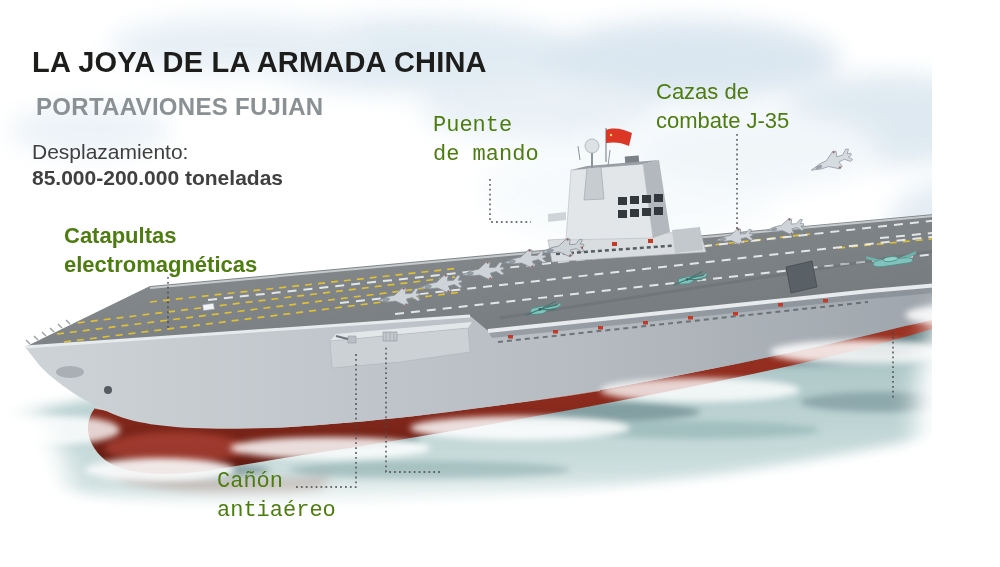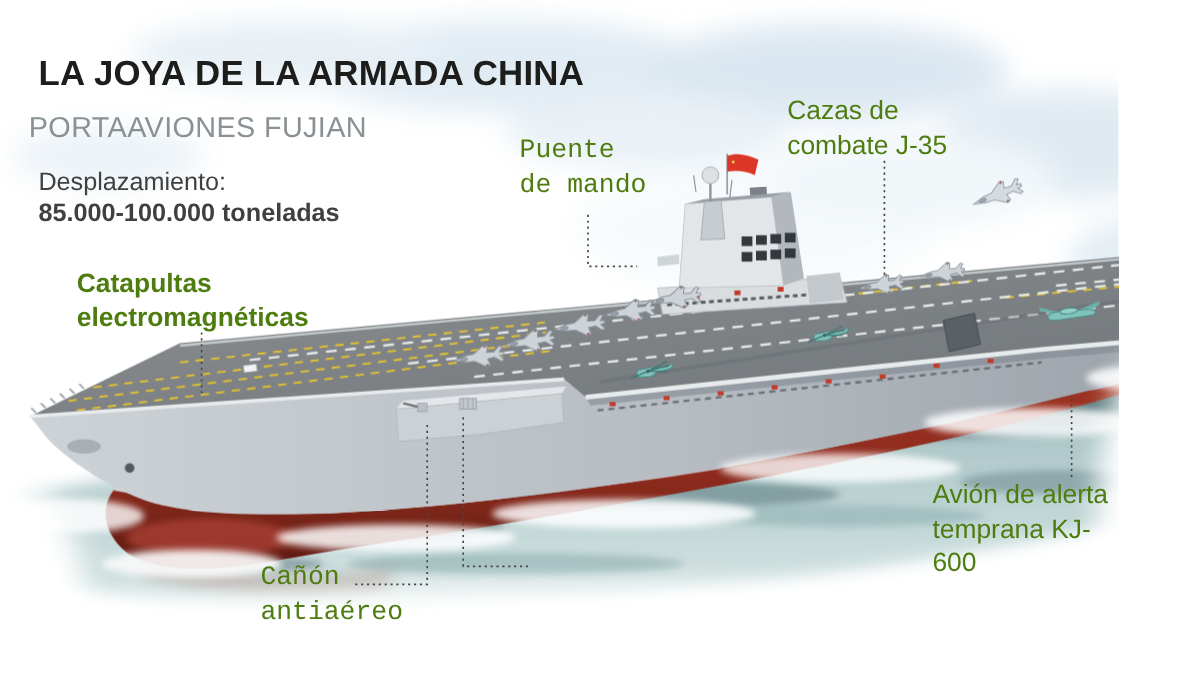--- a/index.html
+++ b/index.html
@@ -6,21 +6,21 @@
   .stage{
     position:relative;width:932px;height:567px;overflow:hidden;background:#ffffff;
     font-family:"Liberation Sans", sans-serif;
   }
   .stage svg.illu{position:absolute;left:0;top:0;width:1000px;height:567px;}
   .title{
     position:absolute;left:32px;top:46px;font-size:29px;font-weight:700;
     color:#1d1d1b;letter-spacing:.2px;white-space:nowrap;
   }
   .subtitle{
-    position:absolute;left:24px;top:93px;font-size:24px;font-weight:400;
+    position:absolute;left:36px;top:93px;font-size:24px;font-weight:700;
     color:#8a9194;letter-spacing:.3px;white-space:nowrap;
   }
   .spec{position:absolute;left:32px;top:139px;font-size:21px;color:#404040;line-height:1.25;}
   .spec .value{font-weight:700;}
   .callout{
     position:absolute;font-size:22px;line-height:1.3;color:#4d7c0f;
     white-space:pre-line;
   }
   .co-catapultas{left:64px;top:222px;font-weight:bold;}
   .co-puente{left:433px;top:112px;font-family:Liberation Mono, monospace;}
@@ -267,27 +267,25 @@
       <path d="M893,332 V398"></path>
       <path d="M296,487 H356 V353"></path>
       <path d="M440,472 H386 V345"></path>
     </g>
   </svg>
 
   <div class="title">LA JOYA DE LA ARMADA CHINA</div>
   <div class="subtitle">PORTAAVIONES FUJIAN</div>
   <div class="spec">
     <div>Desplazamiento:</div>
-    <div class="value">85.000-100.000 toneladas</div>
+    <div class="value">85.000-200.000 toneladas</div>
   </div>
 
   <div class="callout co-catapultas">Catapultas
 electromagnéticas</div>
   <div class="callout co-puente">Puente
 de mando</div>
   <div class="callout co-cazas">Cazas de
 combate J-35</div>
-  <div class="callout co-avion">Avión de alerta
-temprana KJ-600</div>
   <div class="callout co-canon">Cañón
 antiaéreo</div>
 
 </div>
 
 </body></html>

